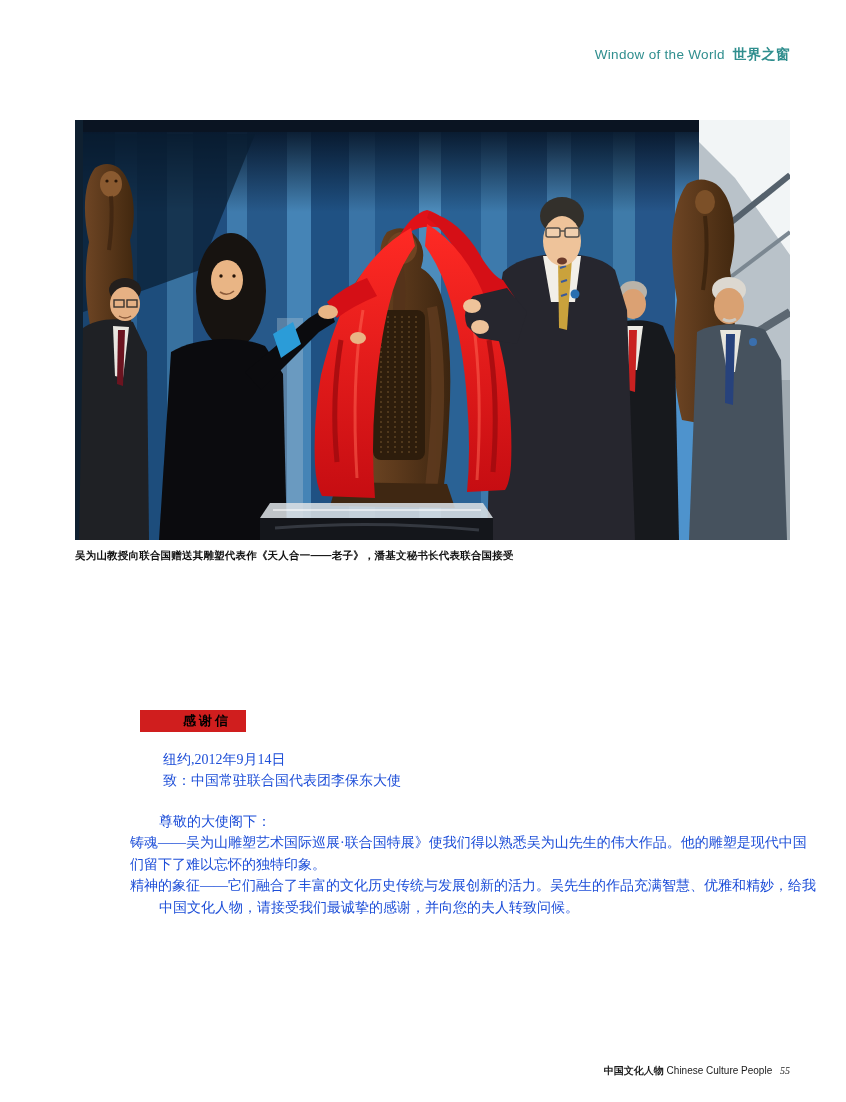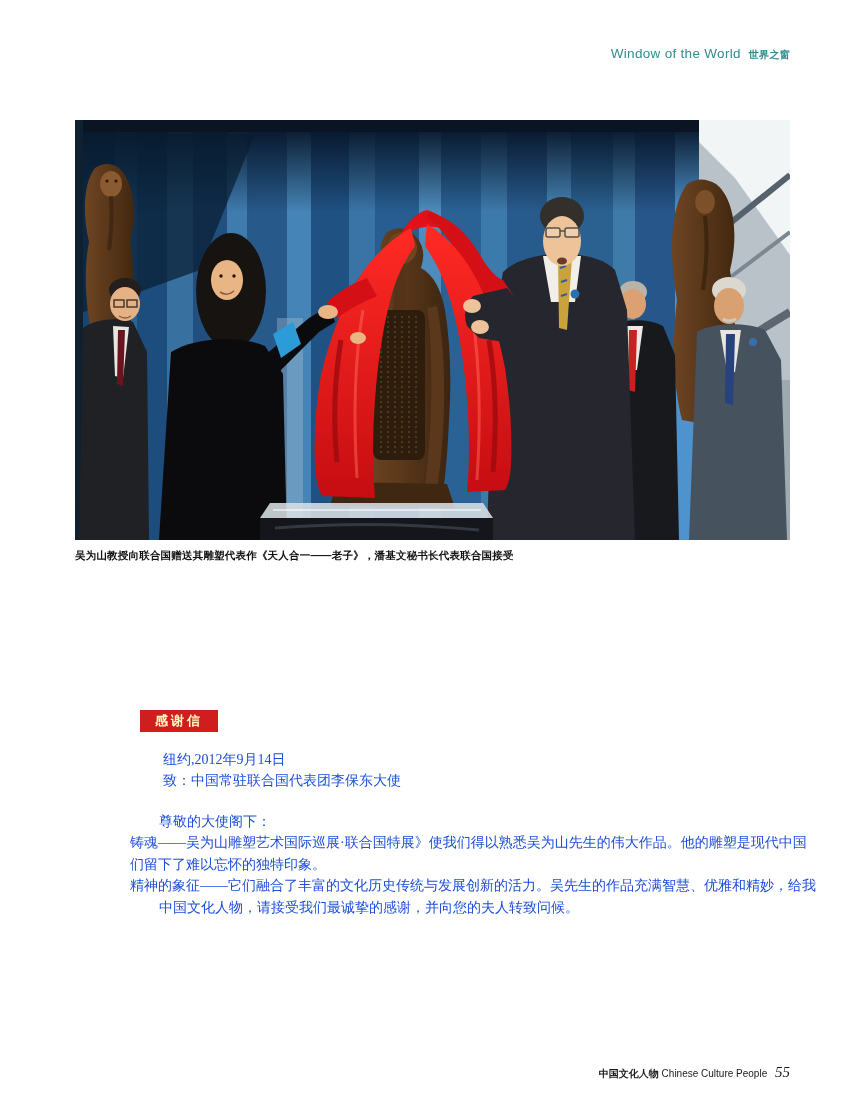--- a/index.html
+++ b/index.html
@@ -1,43 +1,43 @@
 <!DOCTYPE html>
 <html><head>
 <meta charset="utf-8">
 <style>
   html,body{margin:0;padding:0;background:#ffffff;}
   .page{position:relative;width:846px;height:1102px;background:#ffffff;overflow:hidden;
         font-family:"Liberation Sans", sans-serif;}
   
   .header{position:absolute;top:46px;right:56px;color:#2f8e8e;font-size:13.5px;
           letter-spacing:.3px;white-space:nowrap;}
-  .header .zh{font-weight:bold;font-size:10px;margin-left:8px;margin-top:8px;}
+  .header .zh{font-weight:bold;font-size:14px;margin-left:8px;margin-top:8px;}
   
   .photo{position:absolute;left:75px;top:120px;width:715px;height:420px;}
   .photo svg{display:block;}
   
   .caption{position:absolute;left:75px;top:549px;width:700px;font-size:10.5px;
            font-weight:bold;color:#111;letter-spacing:.2px;}
   
   .badge{position:absolute;left:140px;top:710px;width:78px;height:22px;background:#d01e1e;
-         color:#fef9c3;font-size:13px;font-weight:bold;text-align:center;line-height:22px;
-         letter-spacing:3px;}
+         color:#000000;font-size:13px;font-weight:bold;text-align:center;line-height:22px;
+         letter-spacing:3px;padding-left:28px;}
   
   .letter{font-family:Liberation Serif, serif;color:#1d4ed8;}
   .lt-date{position:absolute;left:163px;top:751px;font-size:14px;}
   .lt-to{position:absolute;left:163px;top:772px;font-size:14px;}
   .lt-body{position:absolute;left:130px;top:811px;width:612px;font-size:14px;line-height:21.4px;}
   .lt-body .line{white-space:nowrap;}
   .lt-body .indent{padding-left:29px;}
   .lt-sign{position:absolute;left:130px;top:950px;width:605px;text-align:right;font-size:14px;}
   
   .footer{position:absolute;top:1064px;right:56px;font-size:10px;color:#1a1a1a;white-space:nowrap;}
   .footer .zh{font-weight:bold;}
-  .footer .pg{font-family:"Liberation Serif",serif;font-style:italic;font-size:15px;margin-left:5px;}
+  .footer .pg{font-family:"Liberation Serif",serif;font-style:italic;font-size:10px;margin-left:5px;}
 </style>
 </head>
 <body>
 
 <div class="page">
 
   <div class="header">
     <span>Window of the World</span><span class="zh">世界之窗</span>
   </div>
 

